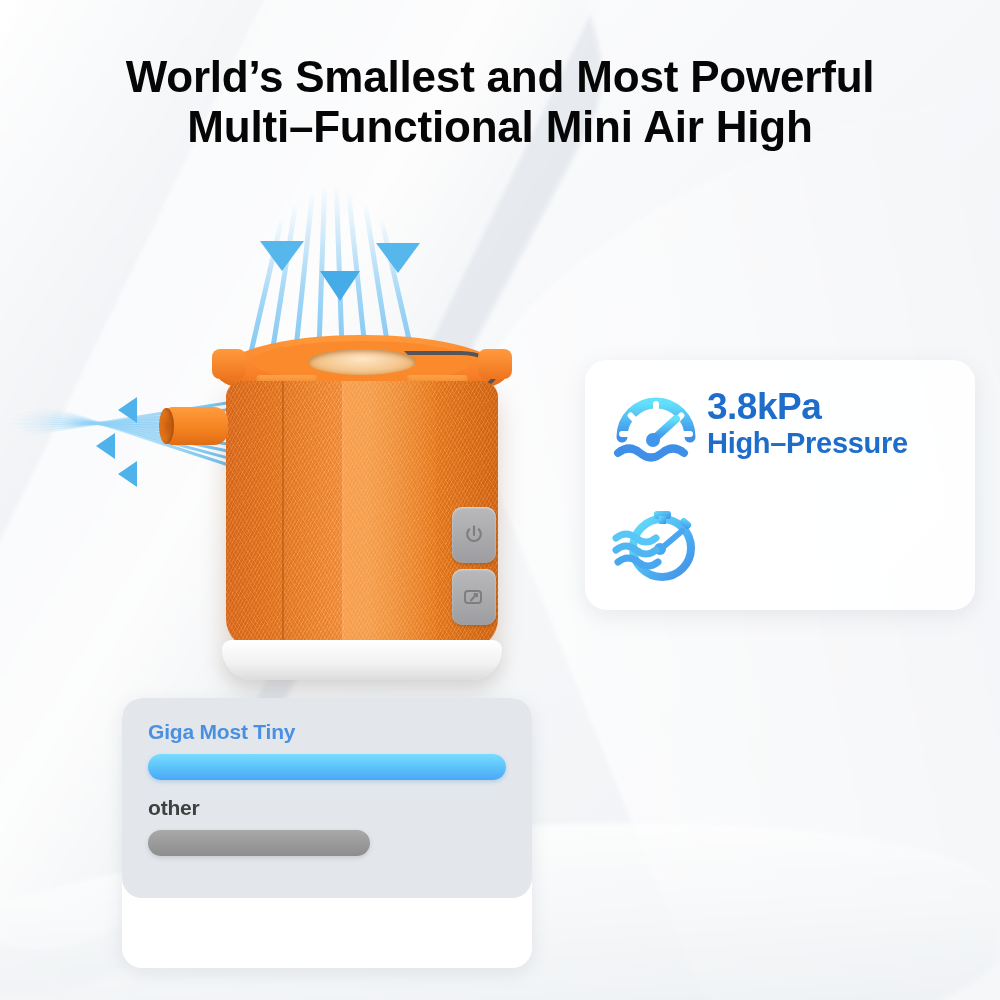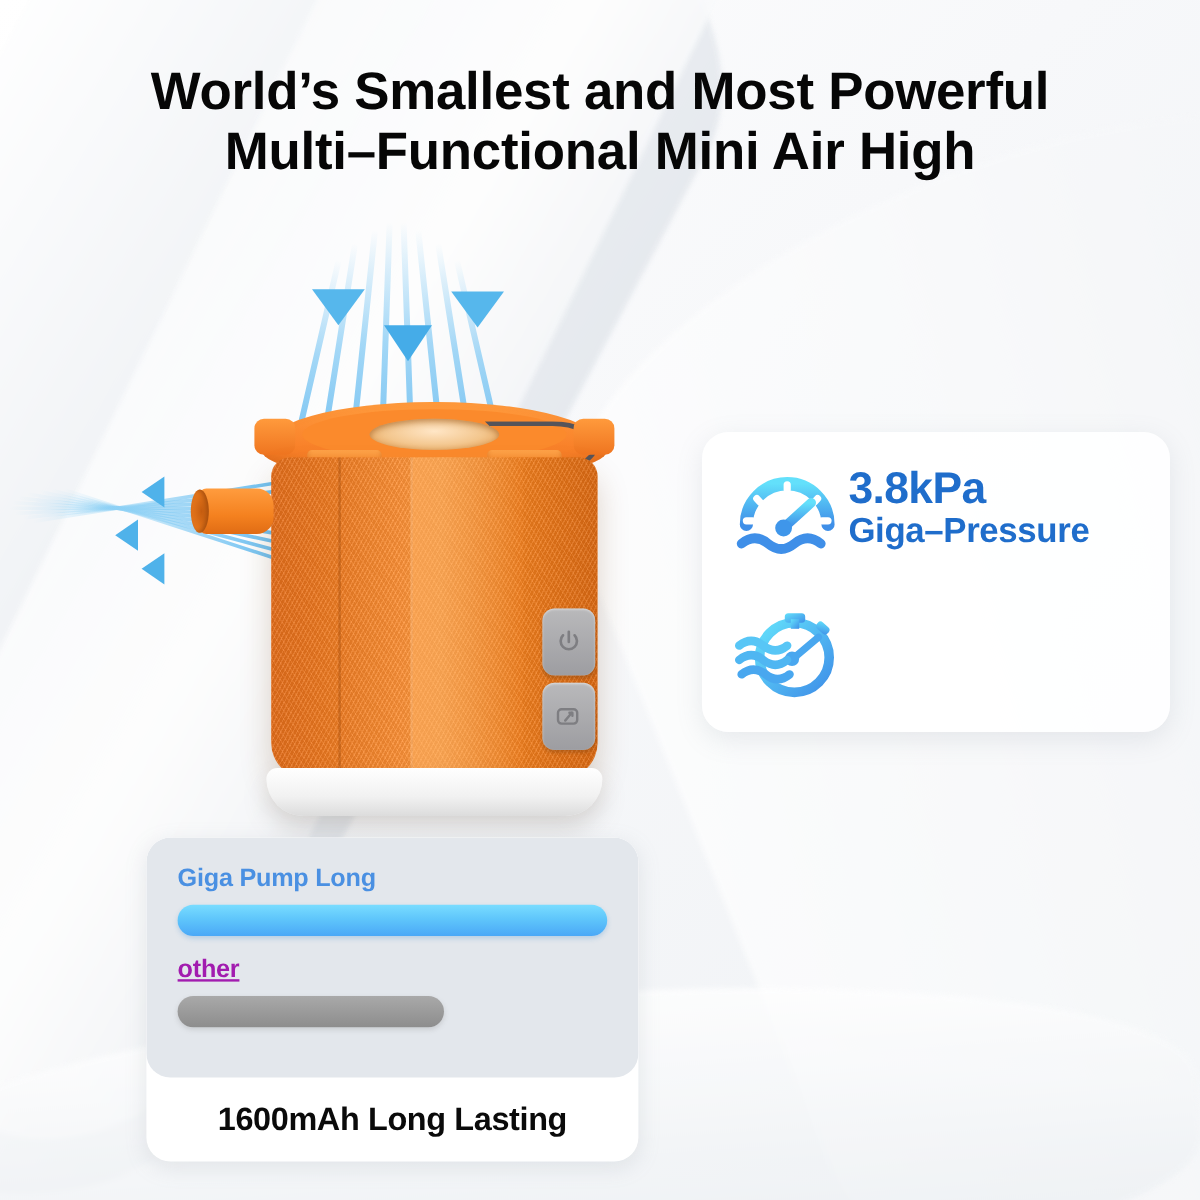--- a/index.html
+++ b/index.html
@@ -334,21 +334,21 @@
     border-radius: 20px;
     padding: 22px 26px 0 26px;
     box-sizing: border-box;
   }
   .bar-label {
     font-size: 21px;
     font-weight: bold;
     letter-spacing: -0.2px;
   }
   .bar-label.ours { color: #4a90e2; }
-  .bar-label.other { color: #a21caf; text-decoration: underline; }
+  .bar-label.other { color: #404040; }
   .bar-track { margin-top: 10px; height: 26px; }
   .bar {
     height: 26px;
     border-radius: 13px;
   }
   .bar.ours {
     background: linear-gradient(180deg, #79dcff 0%, #5fc6fb 45%, #4aa8f7 100%);
     box-shadow: 0 2px 4px rgba(60,140,210,0.28);
   }
   .bar.other {
@@ -543,21 +543,21 @@
           <rect x="67" y="25" width="6" height="10" rx="3" fill="#ffffff" transform="rotate(42 70 30)"></rect>
           <rect x="9" y="44" width="11" height="6" rx="3" fill="#ffffff"></rect>
           <rect x="72" y="44" width="11" height="6" rx="3" fill="#ffffff"></rect>
           <path d="M44 52 L66 32" stroke="url(#gradGauge)" stroke-width="8" stroke-linecap="round"></path>
           <circle cx="43" cy="53" r="7" fill="#3f96ea"></circle>
           <path d="M8 66 q11 -9 22 0 t22 0 t22 0" stroke="#3f8fe8" stroke-width="8" fill="none" stroke-linecap="round"></path>
         </svg>
       </div>
       <div class="spec-text">
         <div class="spec-value">3.8kPa</div>
-        <div class="spec-label">Giga–Pressure</div>
+        <div class="spec-label">High–Pressure</div>
       </div>
     </div>
 
     <div class="spec-row">
       <div class="spec-icon">
         <svg width="92" height="84" viewBox="0 0 92 84" fill="none">
           <defs>
             <linearGradient id="gradWatch" x1="0" y1="0" x2="1" y2="1">
               <stop offset="0%" stop-color="#63e0fb"></stop>
               <stop offset="100%" stop-color="#3f8fe8"></stop>
@@ -573,29 +573,28 @@
           <path d="M6 50 q10 -8 20 0 t20 0" stroke="#4fb6f2" stroke-width="7" fill="none" stroke-linecap="round"></path>
           <path d="M8 62 q10 -8 20 0 t20 0" stroke="#49a7ef" stroke-width="7" fill="none" stroke-linecap="round"></path>
         </svg>
       </div>
     </div>
   </div>
 
   <div class="card card-battery">
     <div class="battery-panel">
 
-      <div class="bar-label ours">Giga Pump Long</div>
+      <div class="bar-label ours">Giga Most Tiny</div>
       <div class="bar-track">
         <div class="bar ours" style="width:100%;"></div>
       </div>
 
       <div class="bar-gap"></div>
 
       <div class="bar-label other">other</div>
       <div class="bar-track">
         <div class="bar other" style="width:62%;"></div>
       </div>
     </div>
-    <div class="card-caption">1600mAh Long Lasting</div>
   </div>
 
 
 </div>
 
 </body></html>

